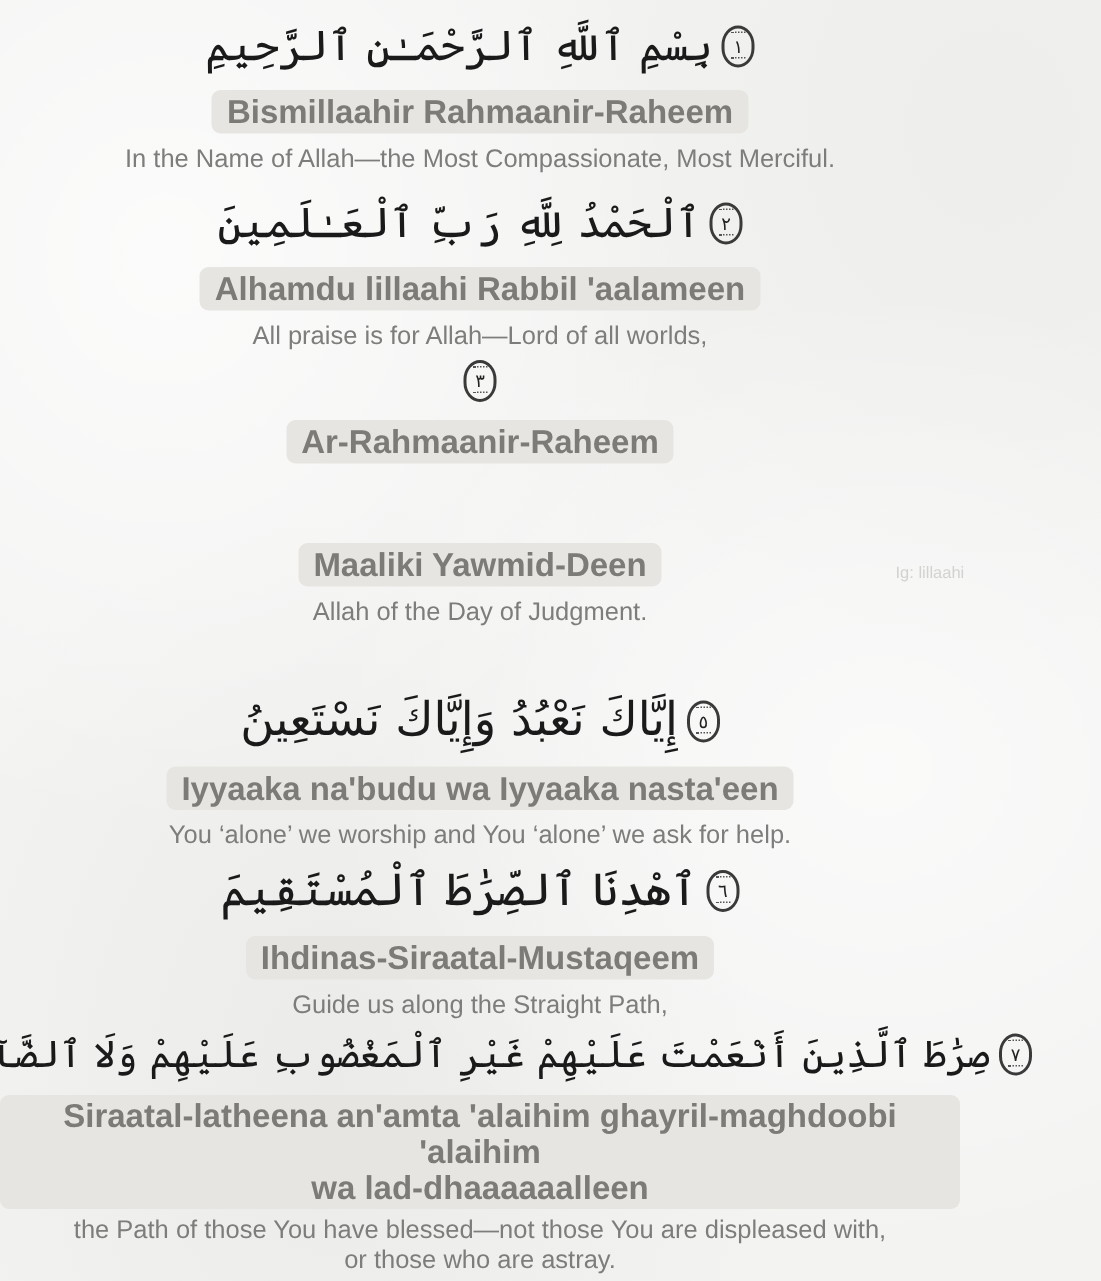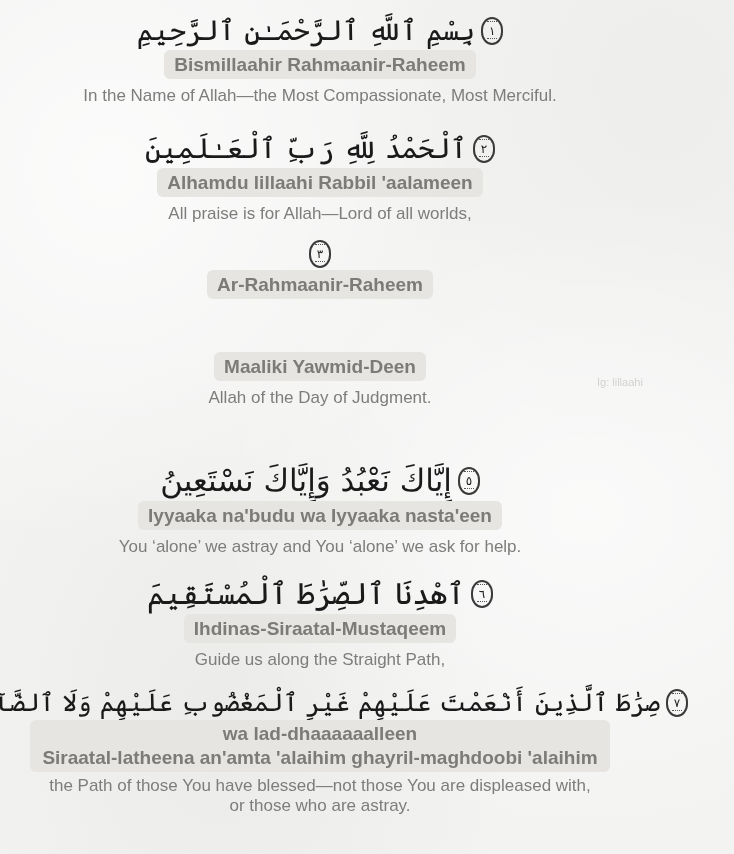--- a/index.html
+++ b/index.html
@@ -65,24 +65,24 @@
       border-top: 1px dotted #555;
     }
     .ayah-marker::before { top: 2px; }
     .ayah-marker::after { bottom: 1px; }
     .translit {
       display: inline-block;
       background: #e6e5e2;
       border-radius: 6px;
       color: #7c7b78;
       font-weight: bold;
-      font-size: 19px;
+      font-size: 22px;
       line-height: 27px;
       padding: 1px 10px;
-      margin-top: 2px;
+      margin-top: 12px;
     }
     .translit.two-line {
       line-height: 24px;
       padding: 2px 12px;
     }
     .translation {
       color: #7d7d7b;
       font-size: 17px;
       line-height: 21px;
       margin-top: 6px;
@@ -127,40 +127,40 @@
   <div class="translit">Maaliki Yawmid-Deen</div>
   <div class="translation">Allah of the Day of Judgment.</div>
 </div>
 
 <div class="verse" style="top:462px;">
   <div class="arabic-row">
     <span class="arabic-text" style="font-size:31px;">إِيَّاكَ نَعْبُدُ وَإِيَّاكَ نَسْتَعِينُ</span>
     <span class="ayah-marker">٥</span>
   </div>
   <div class="translit">Iyyaaka na'budu wa Iyyaaka nasta'een</div>
-  <div class="translation">You ‘alone’ we astray and You ‘alone’ we ask for help.</div>
+  <div class="translation">You ‘alone’ we worship and You ‘alone’ we ask for help.</div>
 </div>
 
 <div class="verse" style="top:576px;">
   <div class="arabic-row">
     <span class="arabic-text" style="font-size:30px;">ٱهْدِنَا ٱلصِّرَٰطَ ٱلْمُسْتَقِيمَ</span>
     <span class="ayah-marker">٦</span>
   </div>
   <div class="translit">Ihdinas-Siraatal-Mustaqeem</div>
   <div class="translation">Guide us along the Straight Path,</div>
 </div>
 
 <div class="verse" style="top:688px;">
   <div class="arabic-row">
     <span class="arabic-text" style="font-size:25px;">صِرَٰطَ ٱلَّذِينَ أَنْعَمْتَ عَلَيْهِمْ غَيْرِ ٱلْمَغْضُوبِ عَلَيْهِمْ وَلَا ٱلضَّآلِّينَ</span>
     <span class="ayah-marker">٧</span>
   </div>
   <div class="translit two-line">
+    <div>Siraatal-latheena an'amta 'alaihim ghayril-maghdoobi 'alaihim</div>
     <div>wa lad-dhaaaaaalleen</div>
-    <div>Siraatal-latheena an'amta 'alaihim ghayril-maghdoobi 'alaihim</div>
   </div>
   <div class="translation" style="line-height:20px; margin-top:4px;">
     <div>the Path of those You have blessed—not those You are displeased with,</div>
     <div>or those who are astray.</div>
   </div>
 </div>
 
 <div class="watermark">Ig: lillaahi</div>
 
 </body></html>

